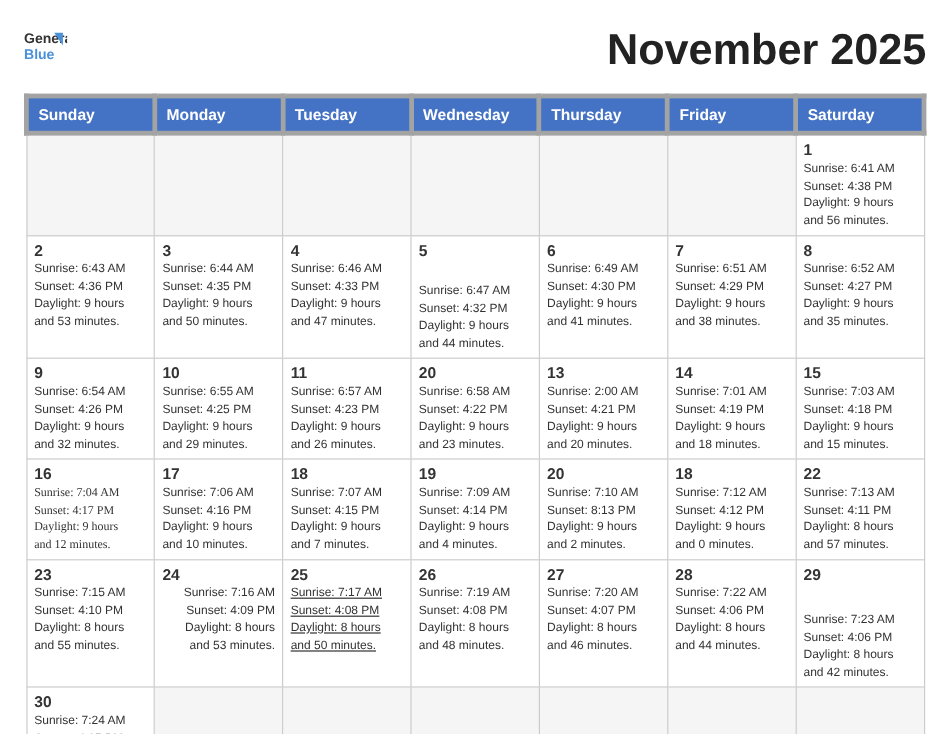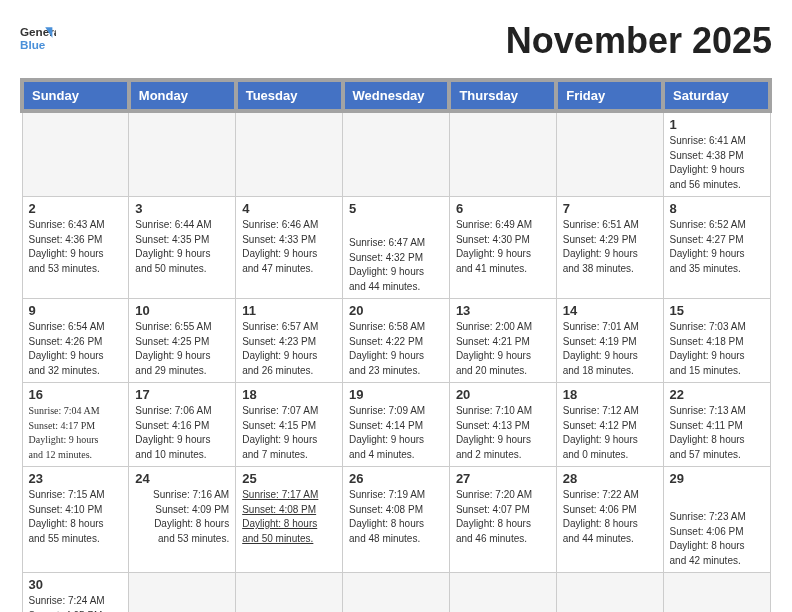--- a/index.html
+++ b/index.html
@@ -246,21 +246,21 @@
         <td>
           <span class="day-number">19</span>
           <div class="day-info" style="white-space: pre-line;">Sunrise: 7:09 AM
 Sunset: 4:14 PM
 Daylight: 9 hours
 and 4 minutes.</div>
         </td>
         <td>
           <span class="day-number">20</span>
           <div class="day-info" style="white-space: pre-line;">Sunrise: 7:10 AM
-Sunset: 4:13 PM
+Sunset: 8:13 PM
 Daylight: 9 hours
 and 2 minutes.</div>
         </td>
         <td>
           <span class="day-number">18</span>
           <div class="day-info" style="white-space: pre-line;">Sunrise: 7:12 AM
 Sunset: 4:12 PM
 Daylight: 9 hours
 and 0 minutes.</div>
         </td>

